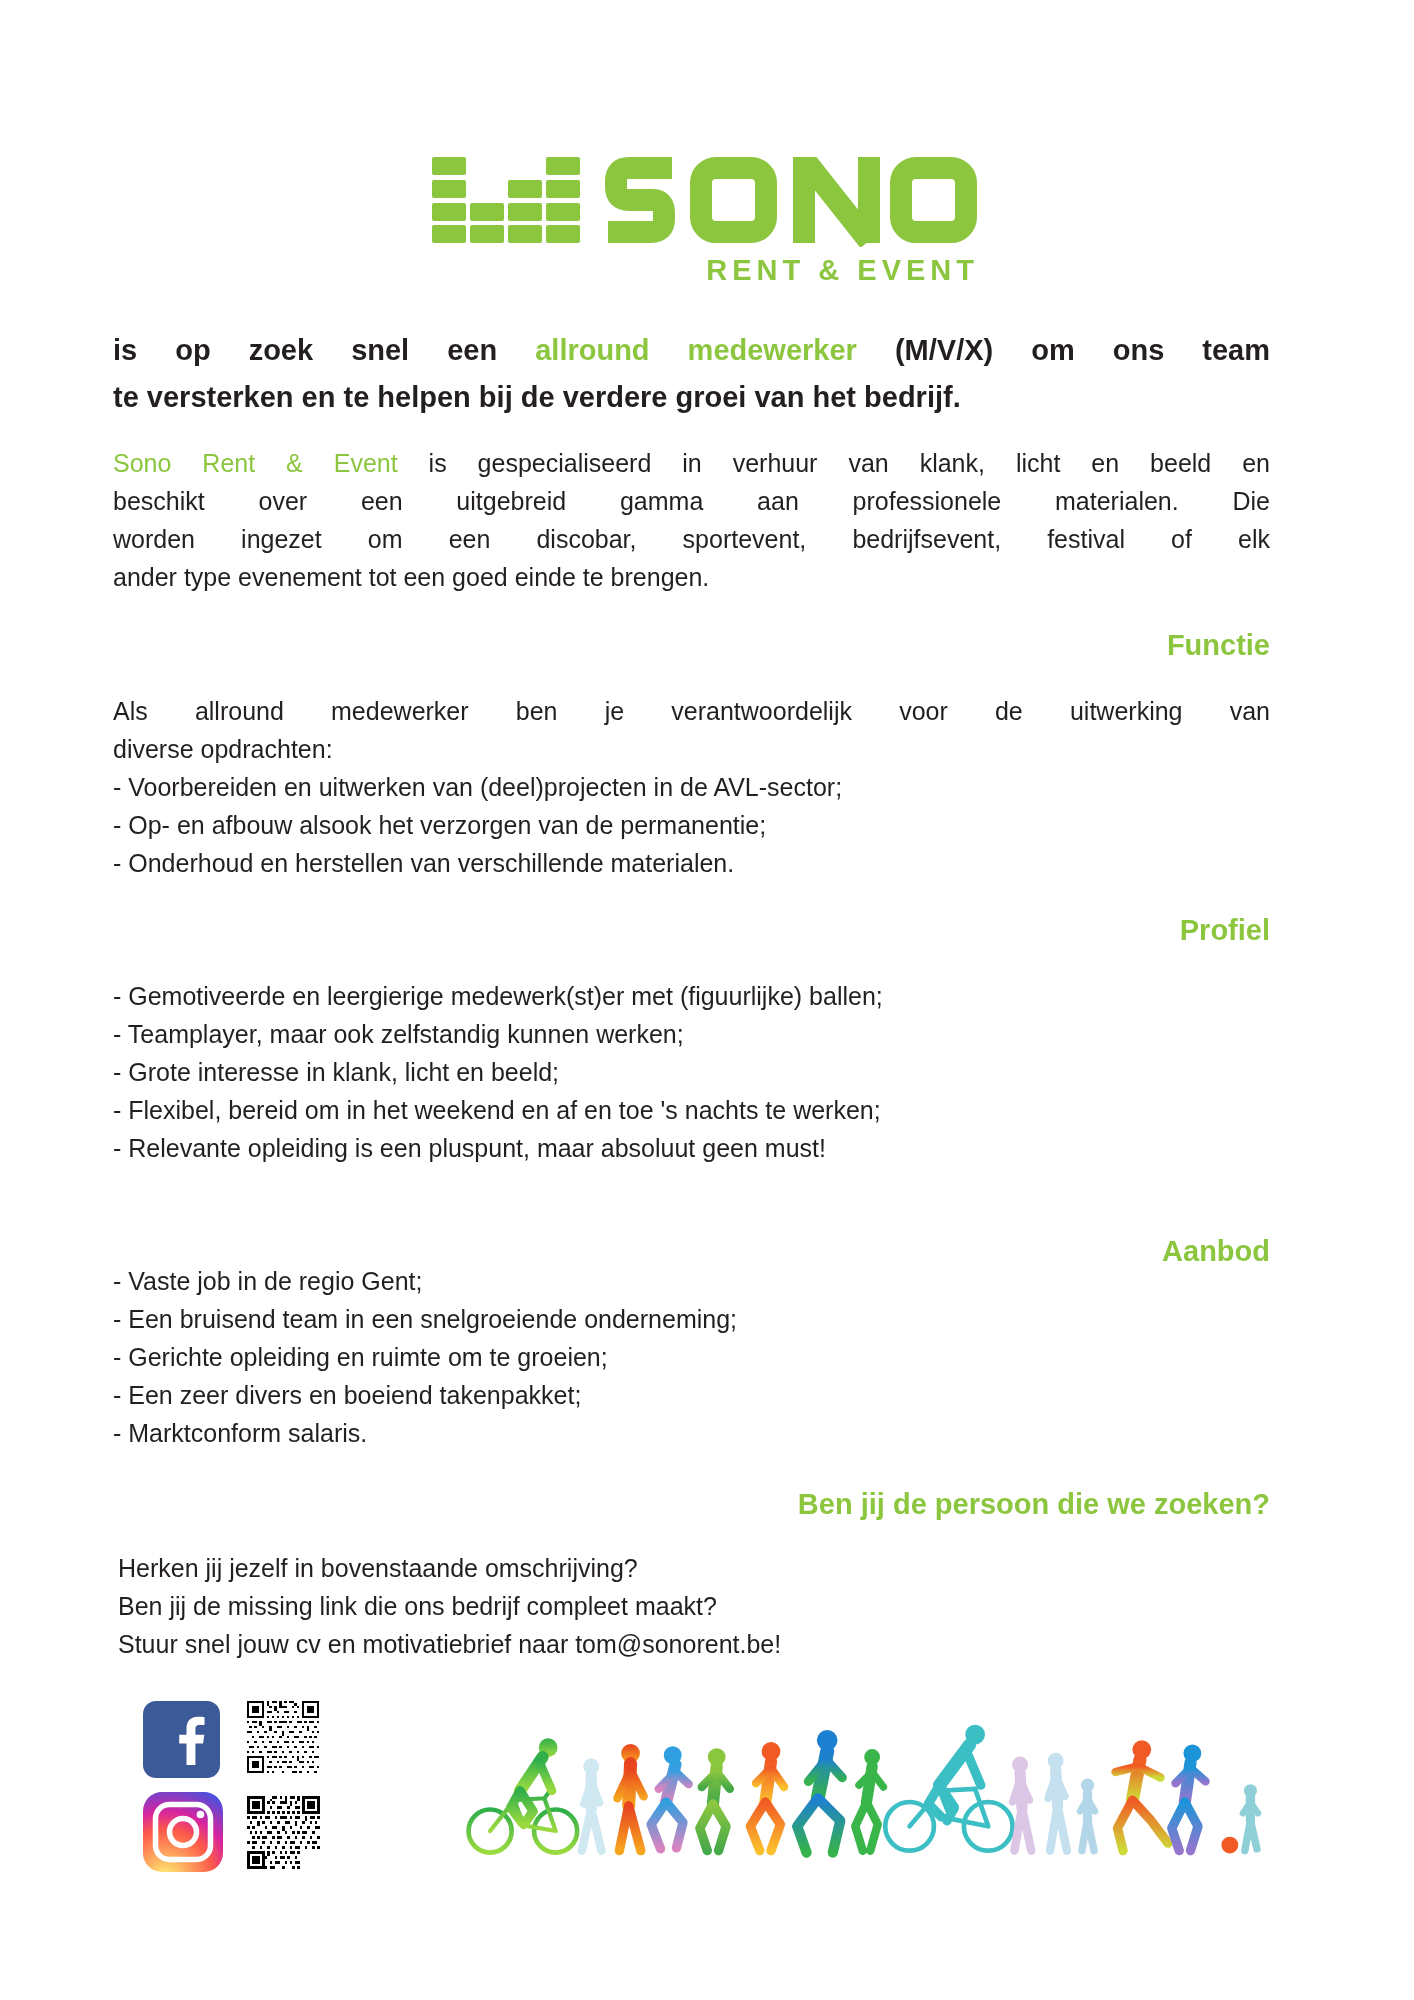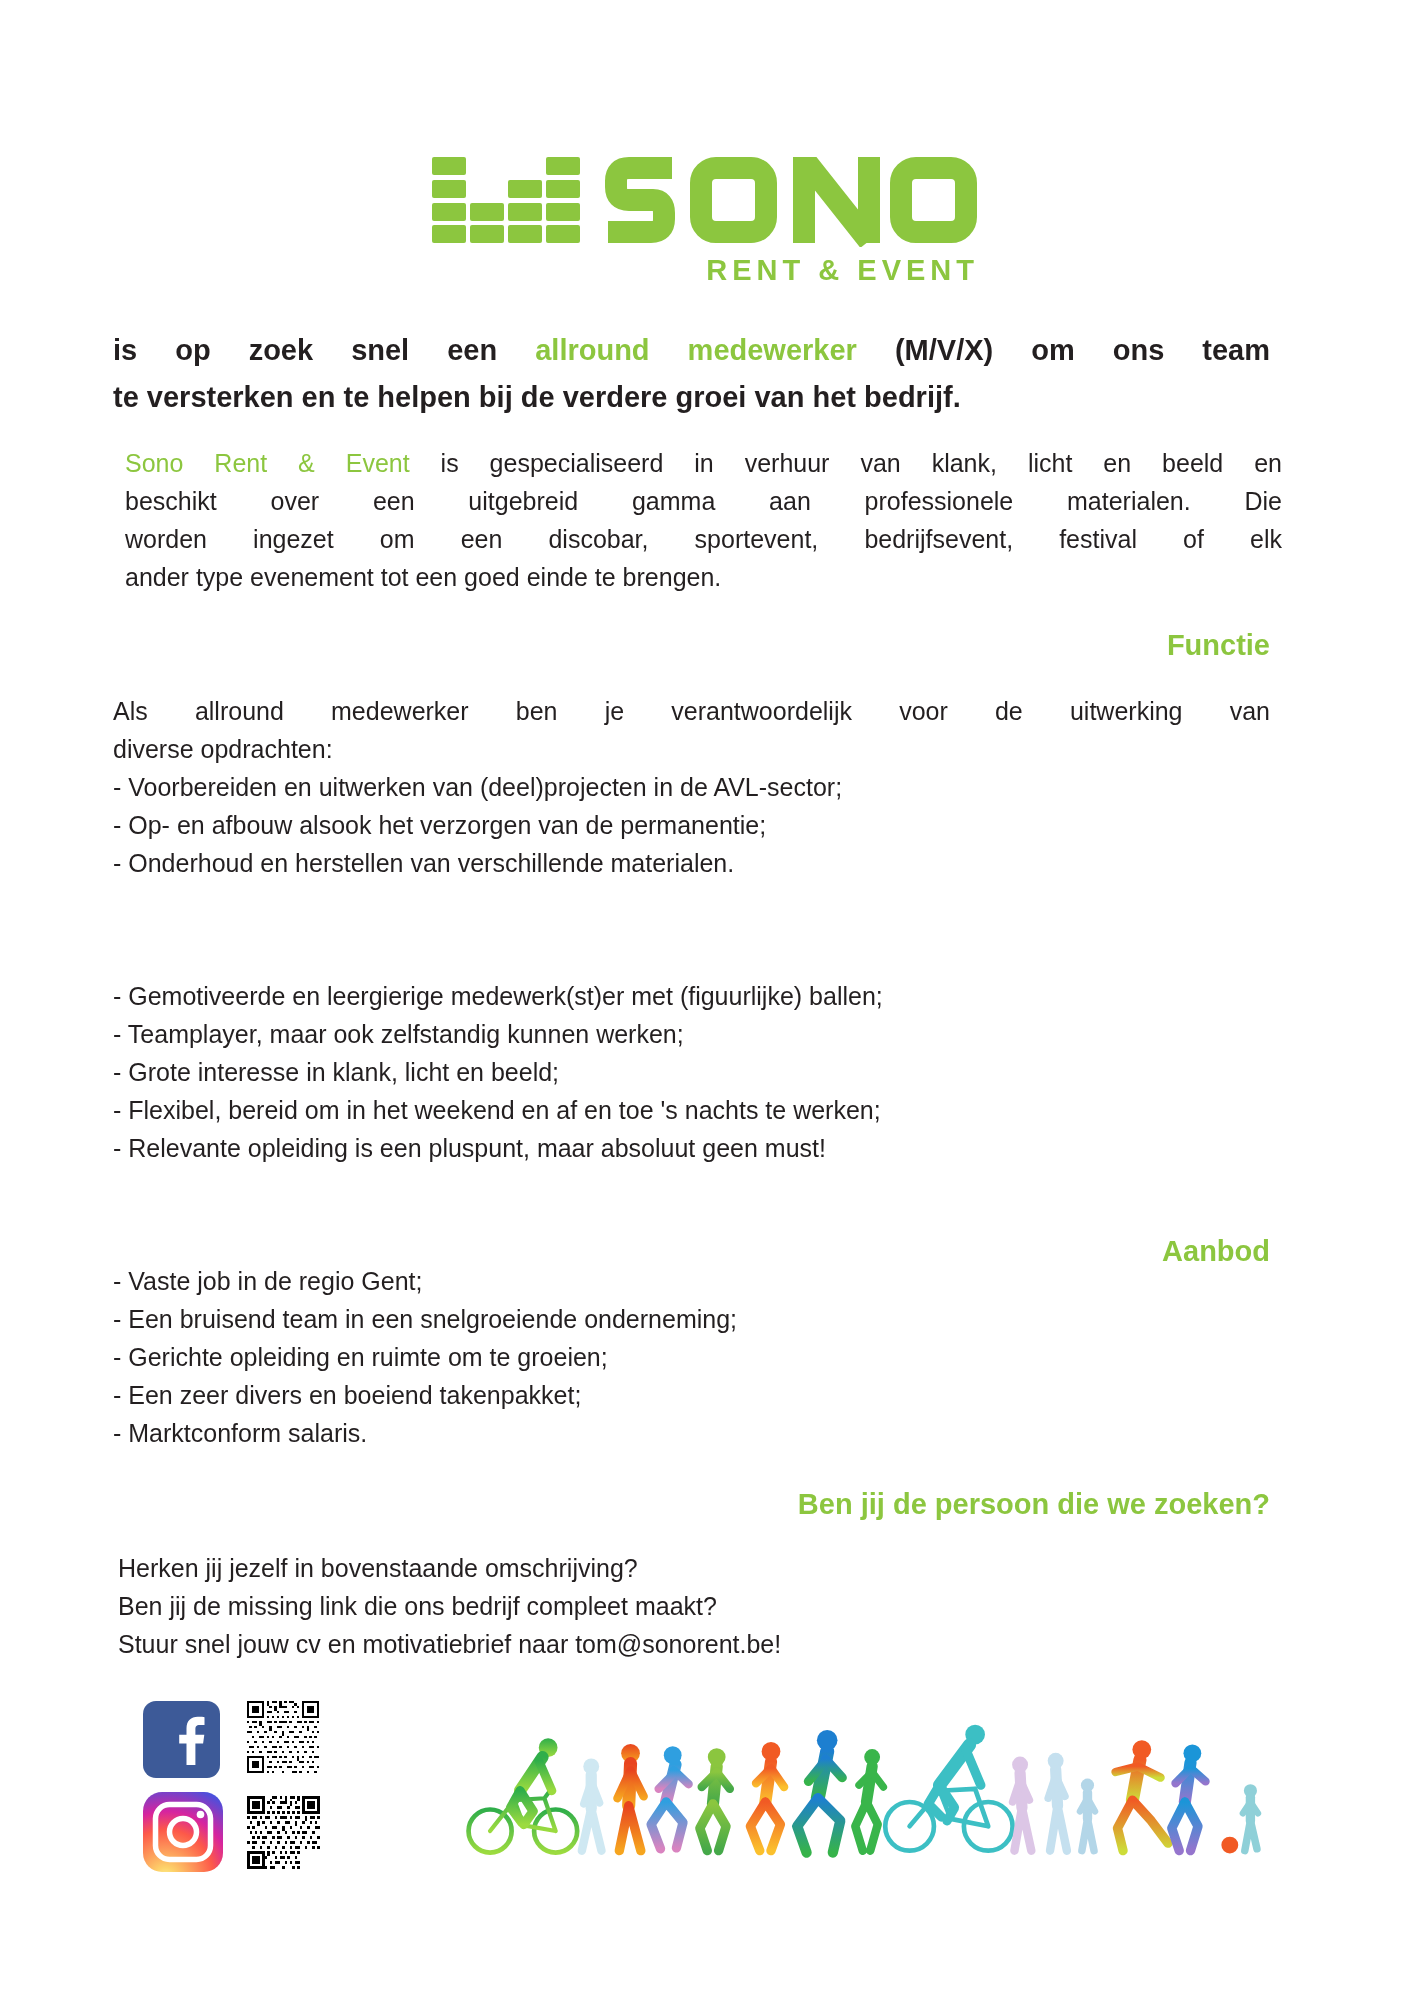--- a/index.html
+++ b/index.html
@@ -56,36 +56,37 @@
       </g>
     </svg>
     <div class="tagline">RENT &amp; EVENT</div>
   </div>
 
   <div class="col h1" style="top:327px;">
     <div class="jl"><span>is op zoek snel een </span><span class="green">allround medewerker</span><span> (M/V/X) om ons team</span></div>
     <div>te versterken en te helpen bij de verdere groei van het bedrijf.</div>
   </div>
 
-  <div class="col" style="top:444px;margin-left:12px;">
+  <div class="col" style="top:444px;">
     <div class="body-line jl"><span class="green">Sono Rent &amp; Event</span><span> is gespecialiseerd in verhuur van klank, licht en beeld en</span></div>
     <div class="body-line jl">beschikt over een uitgebreid gamma aan professionele materialen. Die</div>
     <div class="body-line jl">worden ingezet om een discobar, sportevent, bedrijfsevent, festival of elk</div>
     <div class="body-line">ander type evenement tot een goed einde te brengen.</div>
   </div>
 
   <div class="col sec-h" style="top:628px;">Functie</div>
   <div class="col" style="top:692px;">
     <div class="body-line jl">Als allround medewerker ben je verantwoordelijk voor de uitwerking van</div>
     <div class="body-line">diverse opdrachten:</div>
     <div class="body-line">- Voorbereiden en uitwerken van (deel)projecten in de AVL-sector;</div>
     <div class="body-line">- Op- en afbouw alsook het verzorgen van de permanentie;</div>
     <div class="body-line">- Onderhoud en herstellen van verschillende materialen.</div>
   </div>
 
+  <div class="col sec-h" style="top:913px;">Profiel</div>
   <div class="col" style="top:977px;">
     <div class="body-line">- Gemotiveerde en leergierige medewerk(st)er met (figuurlijke) ballen;</div>
     <div class="body-line">- Teamplayer, maar ook zelfstandig kunnen werken;</div>
     <div class="body-line">- Grote interesse in klank, licht en beeld;</div>
     <div class="body-line">- Flexibel, bereid om in het weekend en af en toe 's nachts te werken;</div>
     <div class="body-line">- Relevante opleiding is een pluspunt, maar absoluut geen must!</div>
   </div>
 
   <div class="col sec-h" style="top:1202px;margin-top:32px;">Aanbod</div>
   <div class="col" style="top:1262px;">

